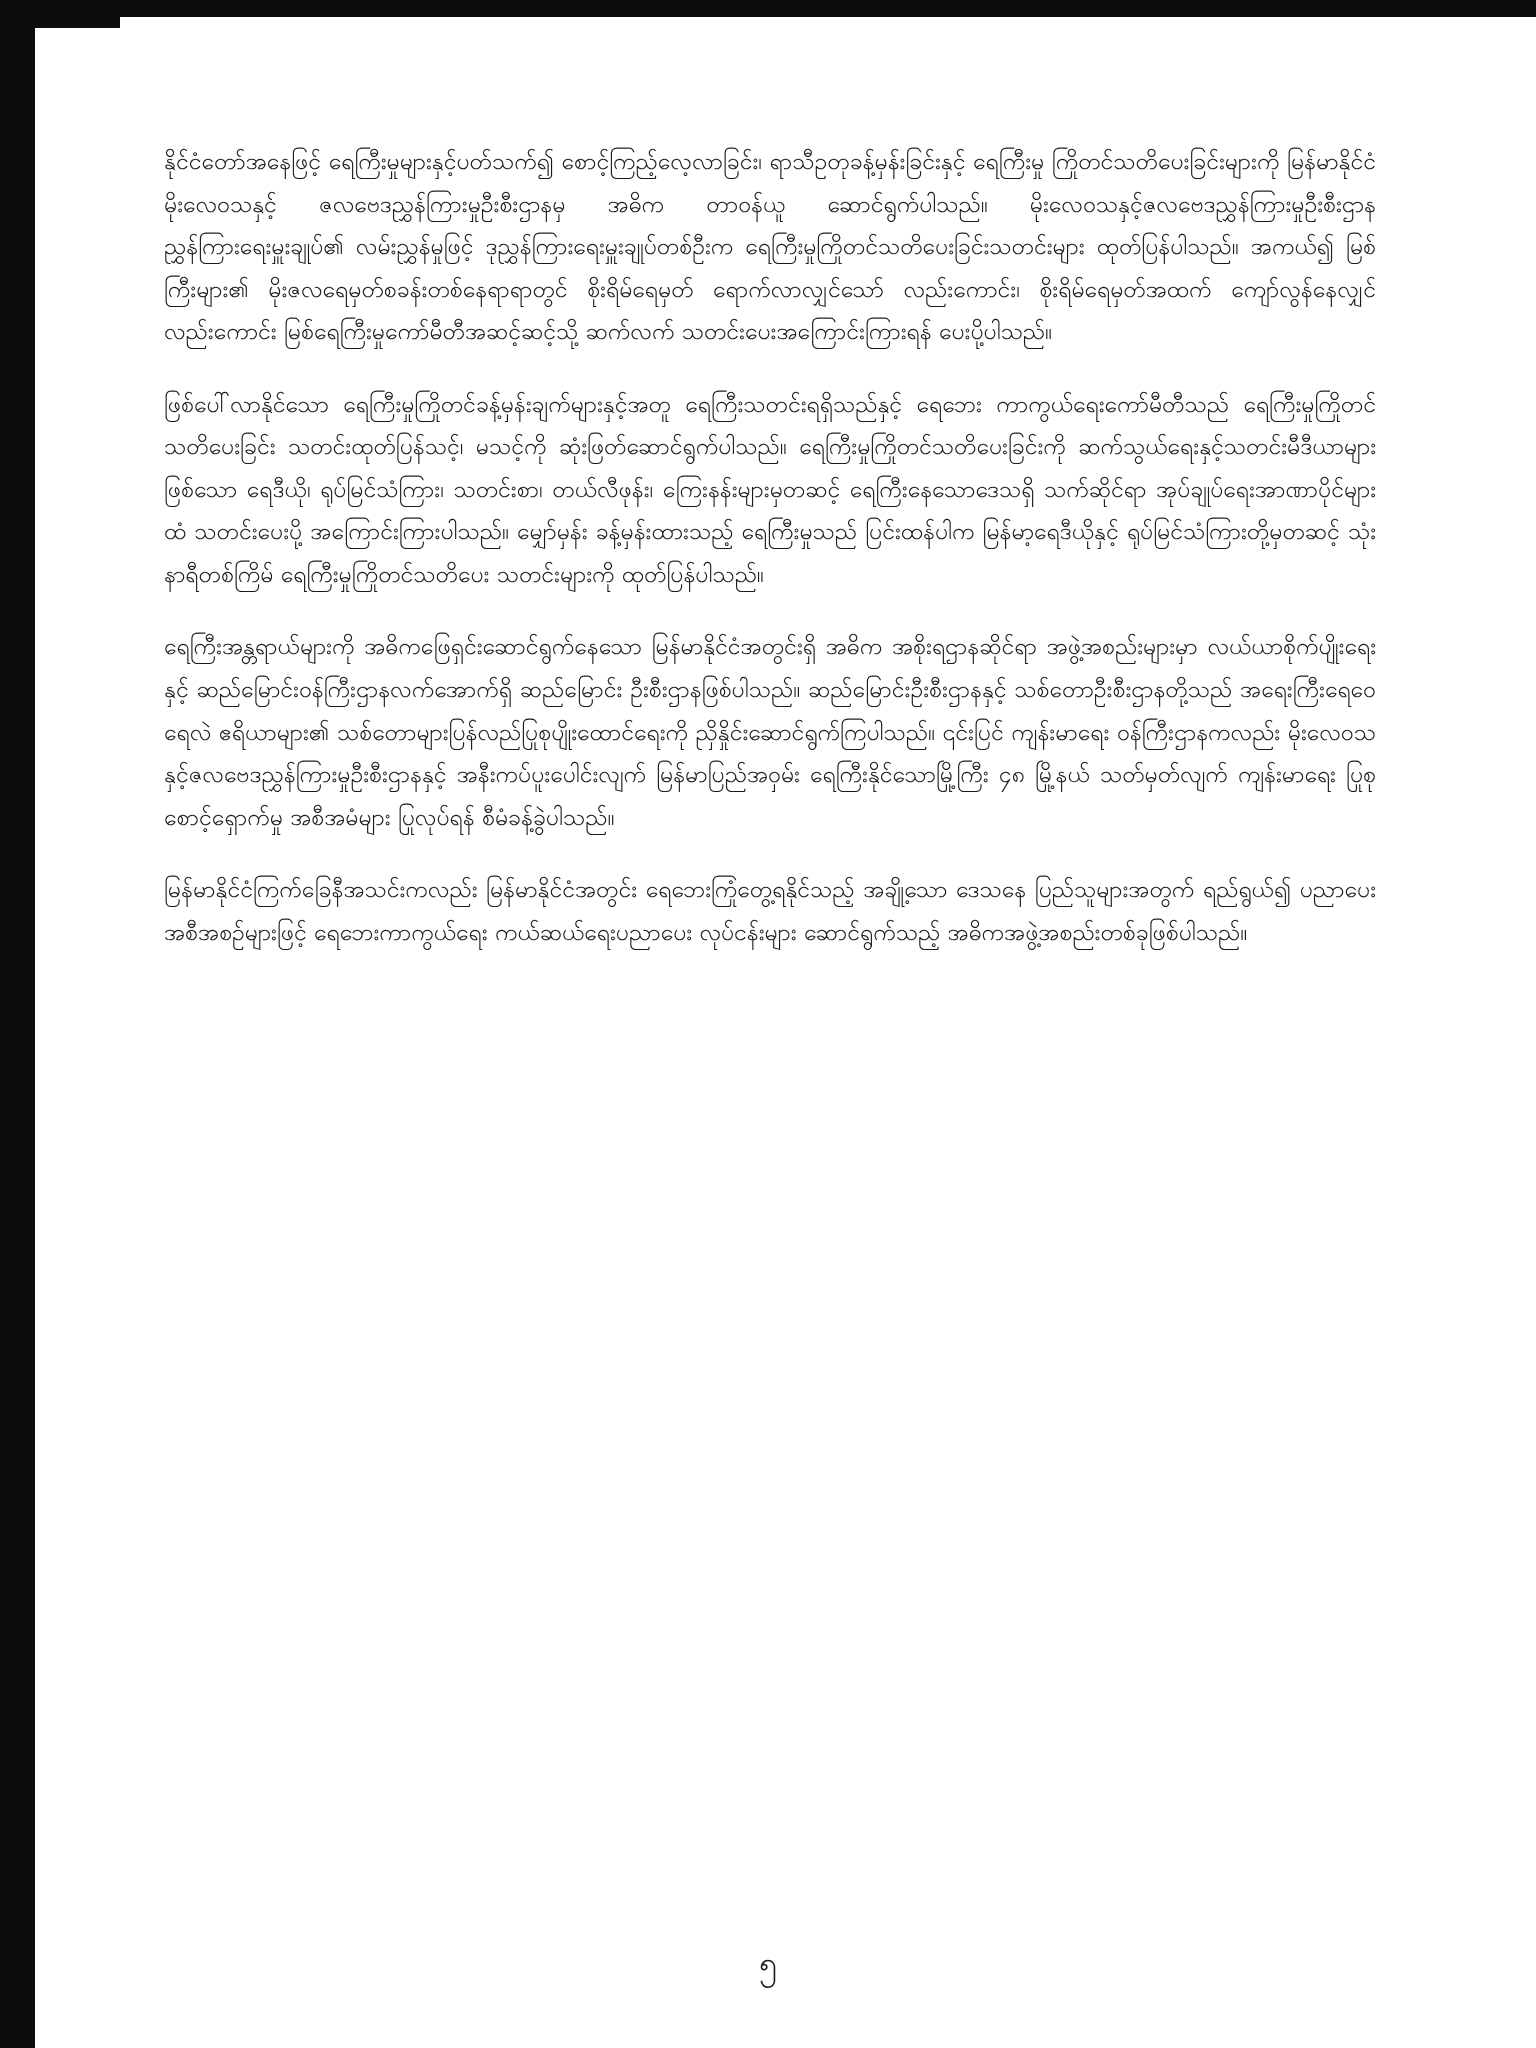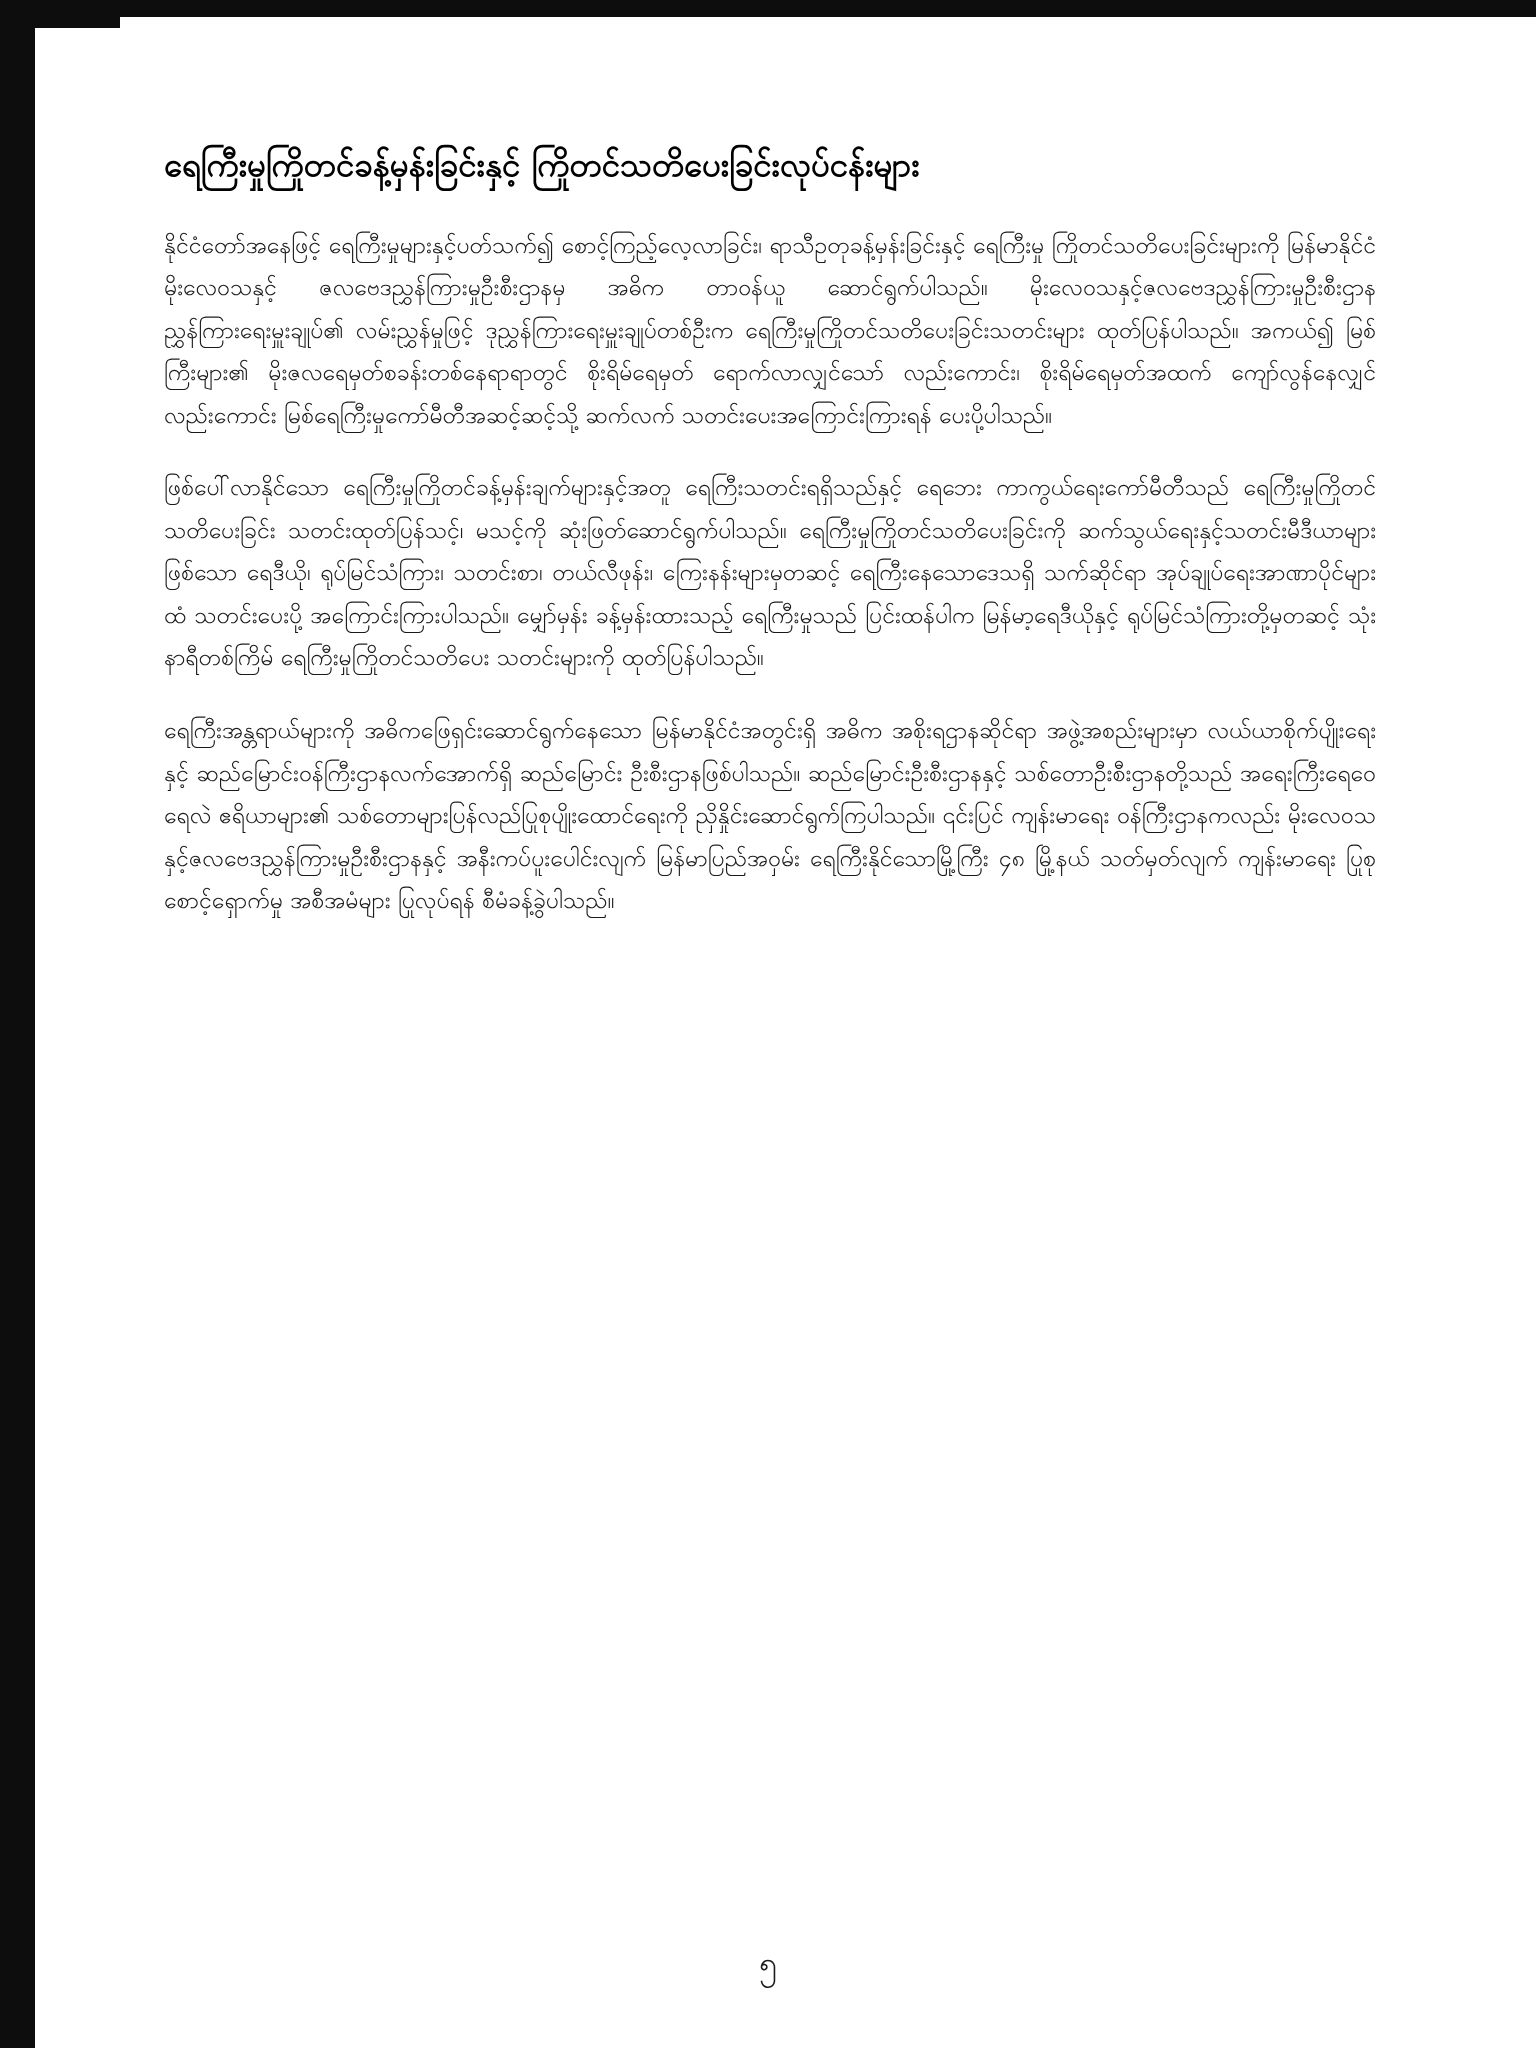--- a/index.html
+++ b/index.html
@@ -72,25 +72,25 @@
 <body>
 
 <div class="page">
   <div class="edge-corner"></div>
   <div class="edge-top"></div>
   <div class="edge-left"></div>
 
   <main class="content">
 
     <section class="section">
-      <h2 class="section-heading">ရေကြီးမှုကြိုတင်ခန့်မှန်းခြင်းနှင့် ကြိုတင်သတိပေးခြင်းလုပ်ငန်းများ</h2>
       <p class="para">နိုင်ငံတော်အနေဖြင့် ရေကြီးမှုများနှင့်ပတ်သက်၍ စောင့်ကြည့်လေ့လာခြင်း၊ ရာသီဥတုခန့်မှန်းခြင်းနှင့် ရေကြီးမှု ကြိုတင်သတိပေးခြင်းများကို မြန်မာနိုင်ငံမိုးလေဝသနှင့် ဇလဗေဒညွှန်ကြားမှုဦးစီးဌာနမှ အဓိက တာဝန်ယူ ဆောင်ရွက်ပါသည်။ မိုးလေဝသနှင့်ဇလဗေဒညွှန်ကြားမှုဦးစီးဌာန ညွှန်ကြားရေးမှူးချုပ်၏ လမ်းညွှန်မှုဖြင့် ဒုညွှန်ကြားရေးမှူးချုပ်တစ်ဦးက ရေကြီးမှုကြိုတင်သတိပေးခြင်းသတင်းများ ထုတ်ပြန်ပါသည်။ အကယ်၍ မြစ်ကြီးများ၏ မိုးဇလရေမှတ်စခန်းတစ်နေရာရာတွင် စိုးရိမ်ရေမှတ် ရောက်လာလျှင်သော် လည်းကောင်း၊ စိုးရိမ်ရေမှတ်အထက် ကျော်လွန်နေလျှင်လည်းကောင်း မြစ်ရေကြီးမှုကော်မီတီအဆင့်ဆင့်သို့ ဆက်လက် သတင်းပေးအကြောင်းကြားရန် ပေးပို့ပါသည်။</p>
       <p class="para">ဖြစ်ပေါ်လာနိုင်သော ရေကြီးမှုကြိုတင်ခန့်မှန်းချက်များနှင့်အတူ ရေကြီးသတင်းရရှိသည်နှင့် ရေဘေး ကာကွယ်ရေးကော်မီတီသည် ရေကြီးမှုကြိုတင်သတိပေးခြင်း သတင်းထုတ်ပြန်သင့်၊ မသင့်ကို ဆုံးဖြတ်ဆောင်ရွက်ပါသည်။ ရေကြီးမှုကြိုတင်သတိပေးခြင်းကို ဆက်သွယ်ရေးနှင့်သတင်းမီဒီယာများဖြစ်သော ရေဒီယို၊ ရုပ်မြင်သံကြား၊ သတင်းစာ၊ တယ်လီဖုန်း၊ ကြေးနန်းများမှတဆင့် ရေကြီးနေသောဒေသရှိ သက်ဆိုင်ရာ အုပ်ချုပ်ရေးအာဏာပိုင်များထံ သတင်းပေးပို့ အကြောင်းကြားပါသည်။ မျှော်မှန်း ခန့်မှန်းထားသည့် ရေကြီးမှုသည် ပြင်းထန်ပါက မြန်မာ့ရေဒီယိုနှင့် ရုပ်မြင်သံကြားတို့မှတဆင့် သုံးနာရီတစ်ကြိမ် ရေကြီးမှုကြိုတင်သတိပေး သတင်းများကို ထုတ်ပြန်ပါသည်။</p>
     </section>
 
     <section class="section">
       <p class="para">ရေကြီးအန္တရာယ်များကို အဓိကဖြေရှင်းဆောင်ရွက်နေသော မြန်မာနိုင်ငံအတွင်းရှိ အဓိက အစိုးရဌာနဆိုင်ရာ အဖွဲ့အစည်းများမှာ လယ်ယာစိုက်ပျိုးရေးနှင့် ဆည်မြောင်းဝန်ကြီးဌာနလက်အောက်ရှိ ဆည်မြောင်း ဦးစီးဌာနဖြစ်ပါသည်။ ဆည်မြောင်းဦးစီးဌာနနှင့် သစ်တောဦးစီးဌာနတို့သည် အရေးကြီးရေဝေရေလဲ ဧရိယာများ၏ သစ်တောများပြန်လည်ပြုစုပျိုးထောင်ရေးကို ညှိနှိုင်းဆောင်ရွက်ကြပါသည်။ ၎င်းပြင် ကျန်းမာရေး ဝန်ကြီးဌာနကလည်း မိုးလေဝသနှင့်ဇလဗေဒညွှန်ကြားမှုဦးစီးဌာနနှင့် အနီးကပ်ပူးပေါင်းလျက် မြန်မာပြည်အဝှမ်း ရေကြီးနိုင်သောမြို့ကြီး ၄၈ မြို့နယ် သတ်မှတ်လျက် ကျန်းမာရေး ပြုစုစောင့်ရှောက်မှု အစီအမံများ ပြုလုပ်ရန် စီမံခန့်ခွဲပါသည်။</p>
+      <p class="para">မြန်မာနိုင်ငံကြက်ခြေနီအသင်းကလည်း မြန်မာနိုင်ငံအတွင်း ရေဘေးကြုံတွေ့ရနိုင်သည့် အချို့သော ဒေသနေ ပြည်သူများအတွက် ရည်ရွယ်၍ ပညာပေးအစီအစဉ်များဖြင့် ရေဘေးကာကွယ်ရေး ကယ်ဆယ်ရေးပညာပေး လုပ်ငန်းများ ဆောင်ရွက်သည့် အဓိကအဖွဲ့အစည်းတစ်ခုဖြစ်ပါသည်။</p>
     </section>
 
   </main>
 
   <footer class="page-number">၅</footer>
 </div>
 
 </body></html>

